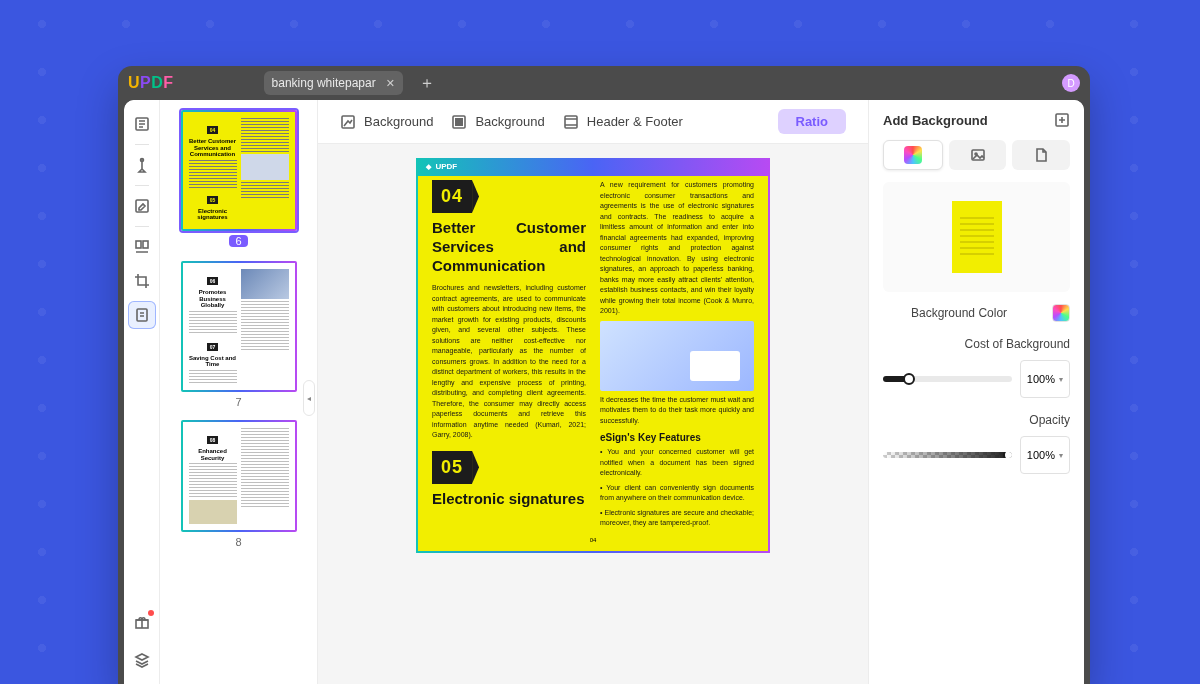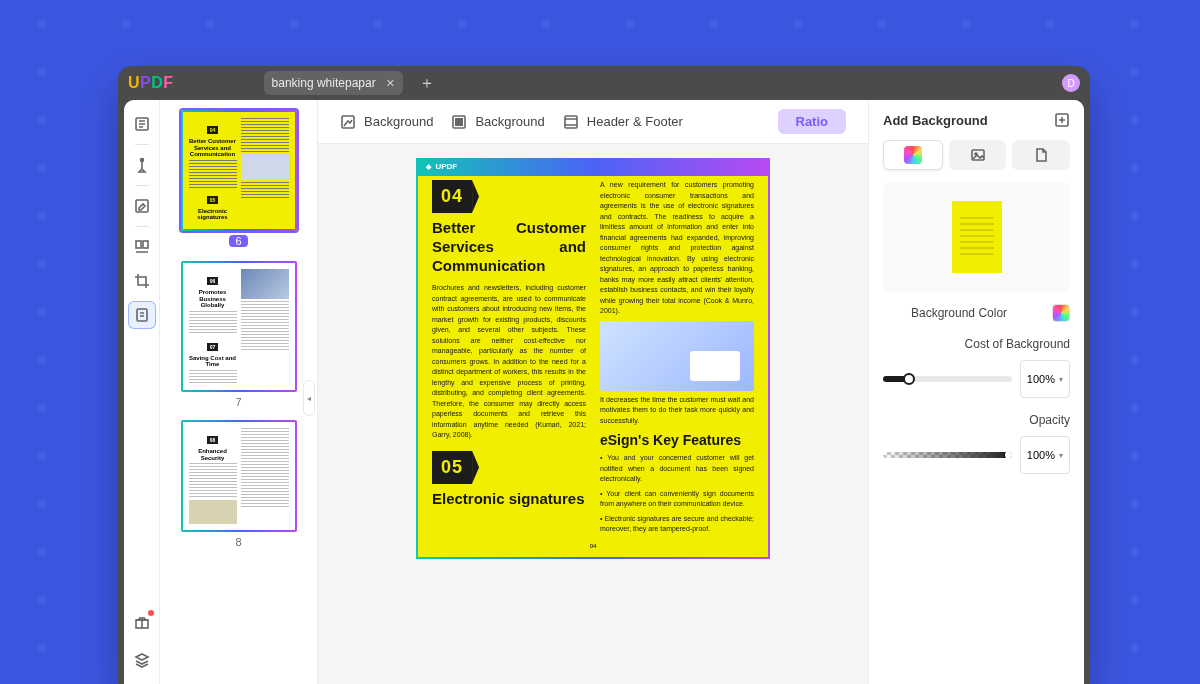--- a/index.html
+++ b/index.html
@@ -60,21 +60,21 @@
 
 .page-canvas { margin-top: 14px; width: 354px; background: linear-gradient(90deg,#13c4b7,#4a64f5,#b84af3); padding:2px; }
 .page-main { background:#f2ee00; padding: 12px 14px 8px; position:relative; }
 .brand { position:absolute; top:-2px; left:-2px; right:-2px; height:18px; background: linear-gradient(90deg,#13c4b7,#4a64f5,#b84af3); color:#fff; font-size:8px; font-weight:600; padding:4px 10px; }
 .brand::before { content:"◆"; margin-right:4px; font-size:7px; }
 .p-body { display:flex; gap:14px; margin-top:8px; font-size:7px; color:#161616; line-height:1.5; text-align:justify; }
 .p-body .left, .p-body .right { flex:1; }
 .p-body .chip2 { display:inline-block; background:#1c1c1c; color:#f2ee00; font-size:18px; font-weight:800; padding:3px 9px; margin-bottom:6px; letter-spacing:1px; position:relative; }
 .p-body .chip2::after { content:""; position:absolute; right:-7px; top:0; width:7px; height:100%; background:#1c1c1c; clip-path: polygon(0 0, 100% 50%, 0 100%); }
 .p-body h2 { font-size:15px; font-weight:800; line-height:1.25; margin-bottom:8px; }
-.p-body h3 { font-size:14px; font-weight:800; margin: 2px 0; }
+.p-body h3 { font-size:10px; font-weight:800; margin: 2px 0; }
 .p-body p { margin-bottom:4px; }
 .figure { width:100%; height:70px; background: linear-gradient(135deg,#cfe2ff,#9cb7ff); border-radius:2px; margin:4px 0; position:relative; overflow:hidden; }
 .figure::after { content:""; position:absolute; right:14px; bottom:10px; width:50px; height:30px; background:#fff; border-radius:3px; }
 .pg-num { text-align:center; font-size:6px; margin-top:4px; }
 
 
 .panel { width: 216px; background:#fff; border-left:1px solid #ececec; padding: 12px 14px; display:flex; flex-direction:column; gap: 12px; text-align: right; }
 .panel-head { display:flex; align-items:center; justify-content:space-between; }
 .panel-head h4 { font-size:13px; color:#333; font-weight:600; }
 .panel-head .icon { width:16px; height:16px; cursor:pointer; }

